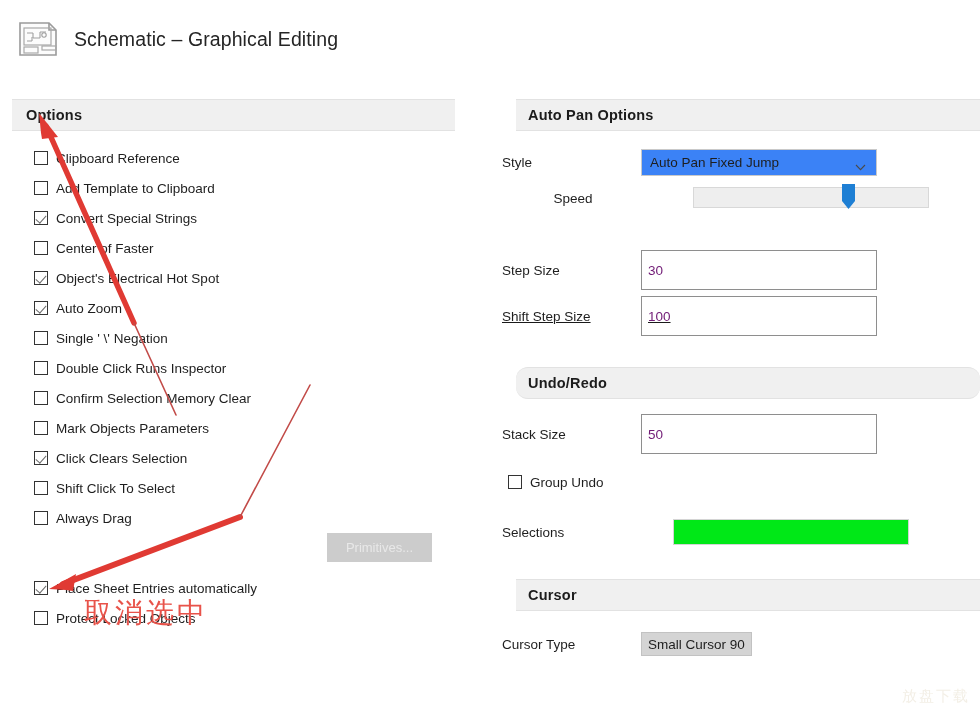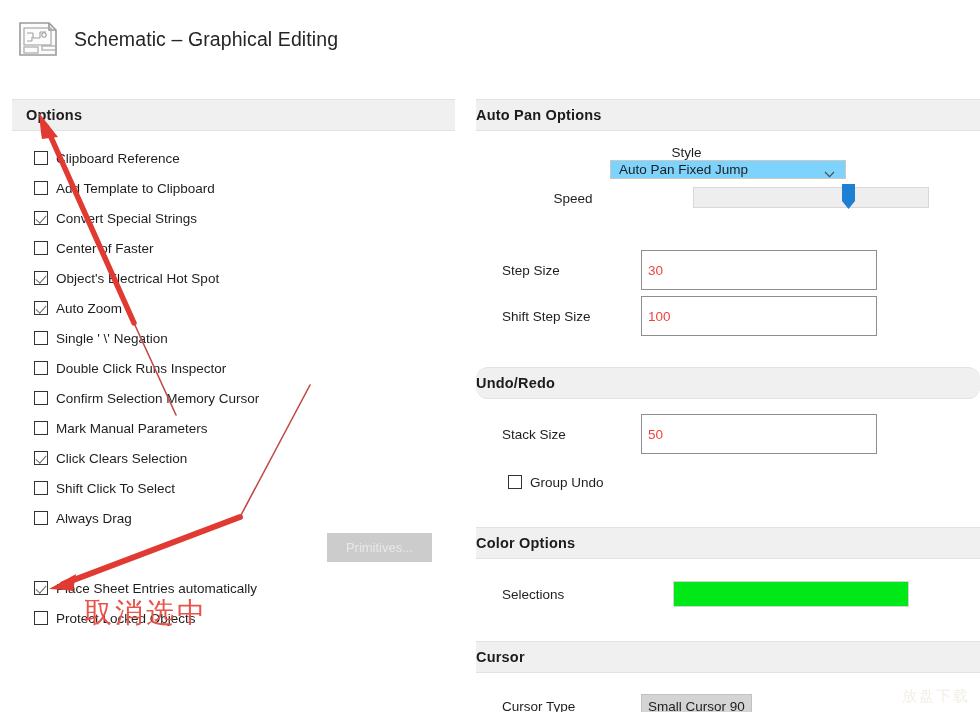--- a/index.html
+++ b/index.html
@@ -59,21 +59,21 @@
     height: 32px;
     display: flex;
     align-items: center;
     padding-left: 14px;
     box-sizing: border-box;
     font-weight: bold;
     font-size: 14.5px;
     color: #1c1c1c;
     letter-spacing: 0.2px;
   }
-  .panel-right .section-head { padding-left: 0; }
+  .panel-right .section-head { padding-left: 12px; margin-left: 40px; }
 
   
   .opt-list {
     margin-top: 12px;
     padding-left: 22px;
   }
   .opt-row {
     display: flex;
     align-items: center;
     height: 30px;
@@ -128,21 +128,21 @@
   .field-label {
     width: 165px;
     padding-left: 26px;
     box-sizing: border-box;
     font-size: 13.5px;
     color: #1e1e1e;
     flex: 0 0 auto;
   }
   .combo {
     width: 236px; height: 27px;
-    background: #7dd3fc;
+    background: #3b82f6;
     border: 1px solid #c9c9c9;
     box-sizing: border-box;
     display: flex;
     align-items: center;
     padding: 0 8px;
     font-size: 13.5px;
     color: #1e1e1e;
     justify-content: space-between;
   }
   .chev {
@@ -152,21 +152,21 @@
   }
   .txtbox {
     width: 236px; height: 40px;
     background: #ffffff;
     border: 1px solid #8e8e8e;
     box-sizing: border-box;
     display: flex;
     align-items: center;
     padding: 16px 6px;
     font-size: 13.5px;
-    color: #ef4444;
+    color: #701a75;
   }
   .swatch {
     width: 236px; height: 26px;
     border: 1px solid #d4d4d4;
     box-sizing: border-box;
   }
   .graybox {
     height: 24px;
     background: #d4d4d4;
     border: 1px solid #c2c2c2;
@@ -293,25 +293,25 @@
     <div class="opt-row">
       <span class="cbx"></span>
       <span class="opt-label">Single ' \' Negation</span>
     </div>
     <div class="opt-row">
       <span class="cbx"></span>
       <span class="opt-label">Double Click Runs Inspector</span>
     </div>
     <div class="opt-row">
       <span class="cbx"></span>
-      <span class="opt-label">Confirm Selection Memory Cursor</span>
-    </div>
-    <div class="opt-row">
-      <span class="cbx"></span>
-      <span class="opt-label">Mark Manual Parameters</span>
+      <span class="opt-label">Confirm Selection Memory Clear</span>
+    </div>
+    <div class="opt-row">
+      <span class="cbx"></span>
+      <span class="opt-label">Mark Objects Parameters</span>
     </div>
     <div class="opt-row">
       <span class="cbx checked"></span>
       <span class="opt-label">Click Clears Selection</span>
     </div>
     <div class="opt-row">
       <span class="cbx"></span>
       <span class="opt-label">Shift Click To Select</span>
     </div>
     <div class="opt-row">
@@ -328,21 +328,21 @@
     </div>
   </div>
 </div>
 
 <div class="primitives-btn">Primitives...</div>
 
 <div class="panel-right">
 
   <div class="section-head">Auto Pan Options</div>
 
-  <div class="field-row" style="margin-top:14px;flex-direction:column;">
+  <div class="field-row" style="margin-top:14px;">
     <span class="field-label">Style</span>
     <div class="combo">
       <span>Auto Pan Fixed Jump</span>
       <span class="chev">
         <svg viewBox="0 0 11 7" width="11" height="7">
           <path d="M1 1 L5.5 5.6 L10 1" fill="none" stroke="#4a4a4a" stroke-width="1.1"></path>
         </svg>
       </span>
     </div>
   </div>
@@ -361,38 +361,37 @@
         <span>Faster</span>
       </div>
     </div>
   </div>
 
   <div class="field-row" style="margin-top:10px;">
     <span class="field-label">Step Size</span>
     <div class="txtbox">30</div>
   </div>
 
-  <div class="field-row" style="margin-top:12px;">
+  <div class="field-row" style="margin-top:12px;text-decoration:underline;">
     <span class="field-label">Shift Step Size</span>
     <div class="txtbox">100</div>
   </div>
 
   <div class="section-head" style="margin-top:34px;border-radius:12px;">Undo/Redo</div>
 
   <div class="field-row" style="margin-top:18px;">
     <span class="field-label">Stack Size</span>
     <div class="txtbox">50</div>
   </div>
 
   <div class="cbx-row-right" style="margin-top:16px;">
     <span class="cbx"></span>
     <span class="opt-label">Group Undo</span>
   </div>
 
-  <div class="section-head" style="margin-top:30px;">Color Options</div>
 
   <div class="field-row" style="margin-top:18px;gap:32px;">
     <span class="field-label">Selections</span>
     <div class="swatch" style="background: rgb(0, 232, 23);"></div>
   </div>
 
   <div class="section-head" style="margin-top:30px;">Cursor</div>
 
   <div class="field-row" style="margin-top:16px;">
     <span class="field-label">Cursor Type</span>

